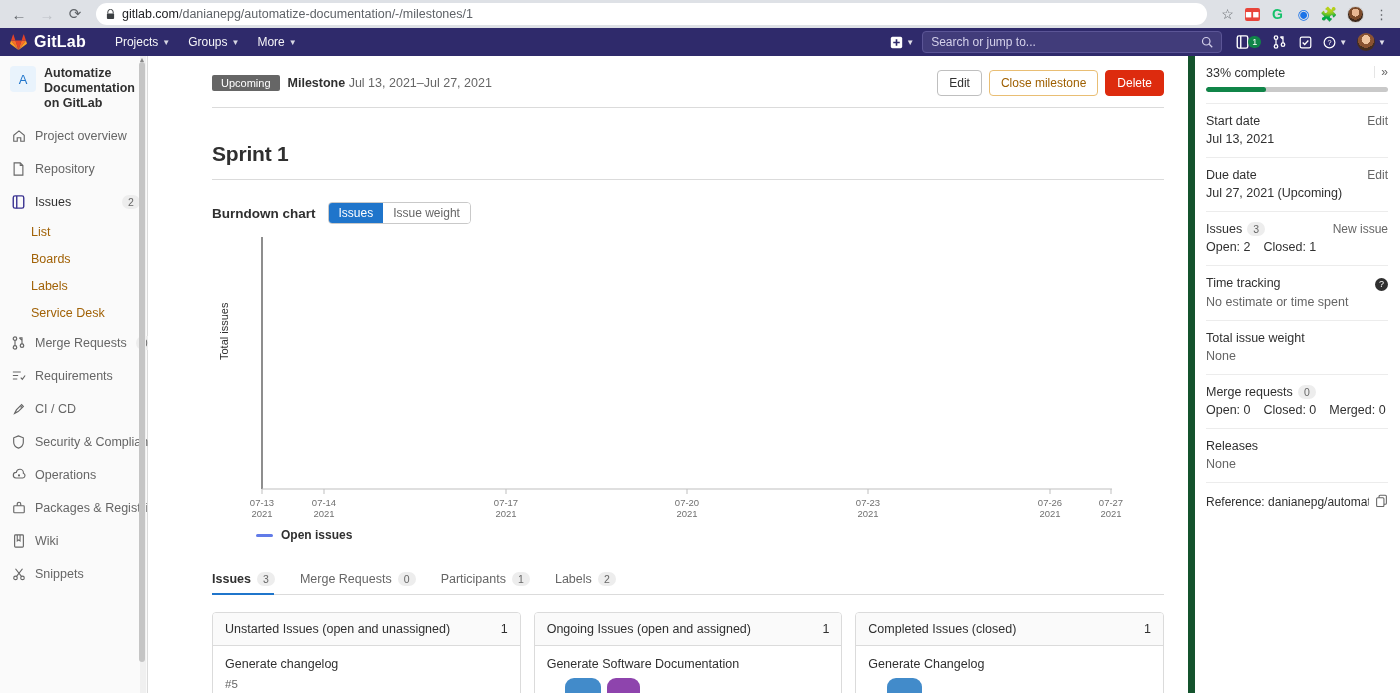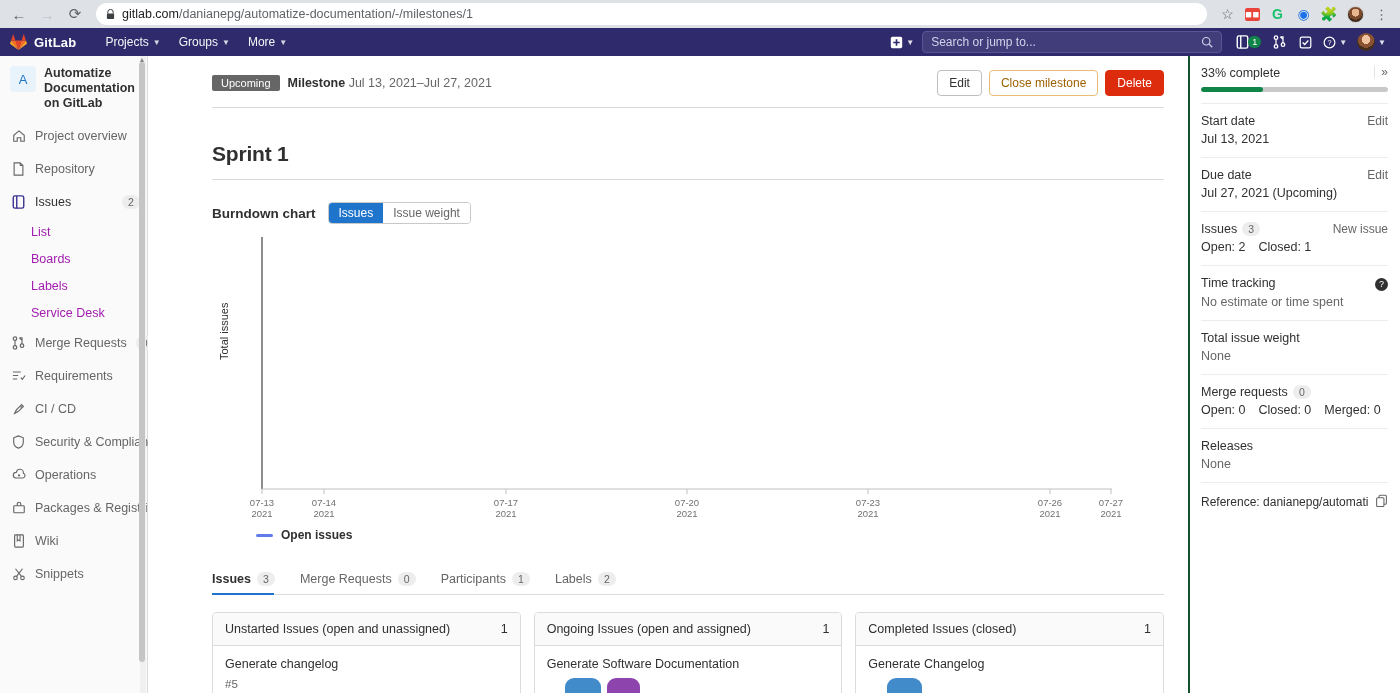--- a/index.html
+++ b/index.html
@@ -44,21 +44,21 @@
   }
 
   
   .gl-nav {
     height: 28px; background: #2f2a6b;
     display: flex; align-items: center; padding: 0 10px; gap: 0;
     color: #fff;
   }
   .gl-logo { display: flex; align-items: center; gap: 7px; margin-right: 20px; }
   .fox { width: 17px; height: 16px; }
-  .gl-word { font-size: 13px; font-weight: bold; letter-spacing: .2px; }
+  .gl-word { font-size: 16px; font-weight: bold; letter-spacing: .2px; }
   .gl-link {
     font-size: 12px; color: #fff; padding: 0 9px; height: 28px;
     display: flex; align-items: center; gap: 4px; opacity: .95;
   }
   .caret { font-size: 8px; opacity: .85; }
   .gl-nav-right { margin-left: auto; display: flex; align-items: center; gap: 2px; }
   .gl-icon-btn {
     height: 22px; min-width: 24px; display: flex; align-items: center; justify-content: center;
     gap: 3px; color: #fff; font-size: 13px; padding: 0 4px; border-radius: 3px;
   }
@@ -98,21 +98,21 @@
   }
   .sb-item .ic { width: 15px; height: 15px; flex: none; display: flex; align-items: center; justify-content: center; }
   .sb-item .lbl { flex: 1; white-space: nowrap; }
   .sb-item.is-issues { color: #303030; font-weight: normal; }
   .sb-item.is-issues .ic { color: #3b3391; }
   .count-pill {
     background: #ededed; color: #666; border-radius: 9px; font-size: 10.5px;
     padding: 1px 6px; min-width: 18px; text-align: center;
   }
   .sb-sub {
-    padding: 6px 8px 6px 31px; font-size: 12.5px; color: #a21caf; height: 27px;
+    padding: 6px 8px 6px 31px; font-size: 12.5px; color: #a16207; height: 27px;
     display: flex; align-items: center;
   }
   .sb-sub.active { background: #ececec; color: #303030; font-weight: bold; }
   .sb-scrollbar {
     position: absolute; right: 1px; top: 0; width: 6px; height: 637px; background: #f0f0f0;
   }
   .sb-thumb { position: absolute; right: 1px; top: 6px; width: 6px; height: 600px; background: #c5c5c5; border-radius: 3px; }
   .sb-arrow { position:absolute; right:0px; top:0px; width:8px; text-align:center; font-size:7px; color:#888; }
 
   
@@ -184,21 +184,21 @@
   }
   .chip-task { background: #428bca; }
   .chip-wiki { background: #8e44ad; }
   .mini-avatar {
     width: 14px; height: 14px; border-radius: 50%;
     background: radial-gradient(circle at 50% 36%, #efc3a0 0 30%, #8a5332 31% 56%, #452d1f 57% 100%);
   }
 
   
   .right {
-    width: 212px; flex: none; border-left: 2px solid #14532d; padding: 10px 12px 0 11px;
+    width: 212px; flex: none; border-left: 7px solid #14532d; padding: 10px 12px 0 11px;
     height: 637px; background: #fff;
   }
   .rs-top { display: flex; align-items: flex-start; gap: 8px; }
   .rs-complete { font-size: 12.5px; color: #303030; flex: 1; }
   .collapse-btn { color: #666; font-size: 12px; line-height: 12px; padding-left: 6px; border-left: 1px solid #e5e5e5; }
   .progress { height: 5px; background: #c9c9c9; border-radius: 3px; margin-top: 7px; overflow: hidden; }
   .progress-fill { height: 5px; background: #108548; border-radius: 3px; }
   .rs-sep { border-top: 1px solid #ececec; margin: 11px 0 0 0; }
   .rs-block { padding-top: 10px; }
   .rs-row { display: flex; align-items: baseline; }

